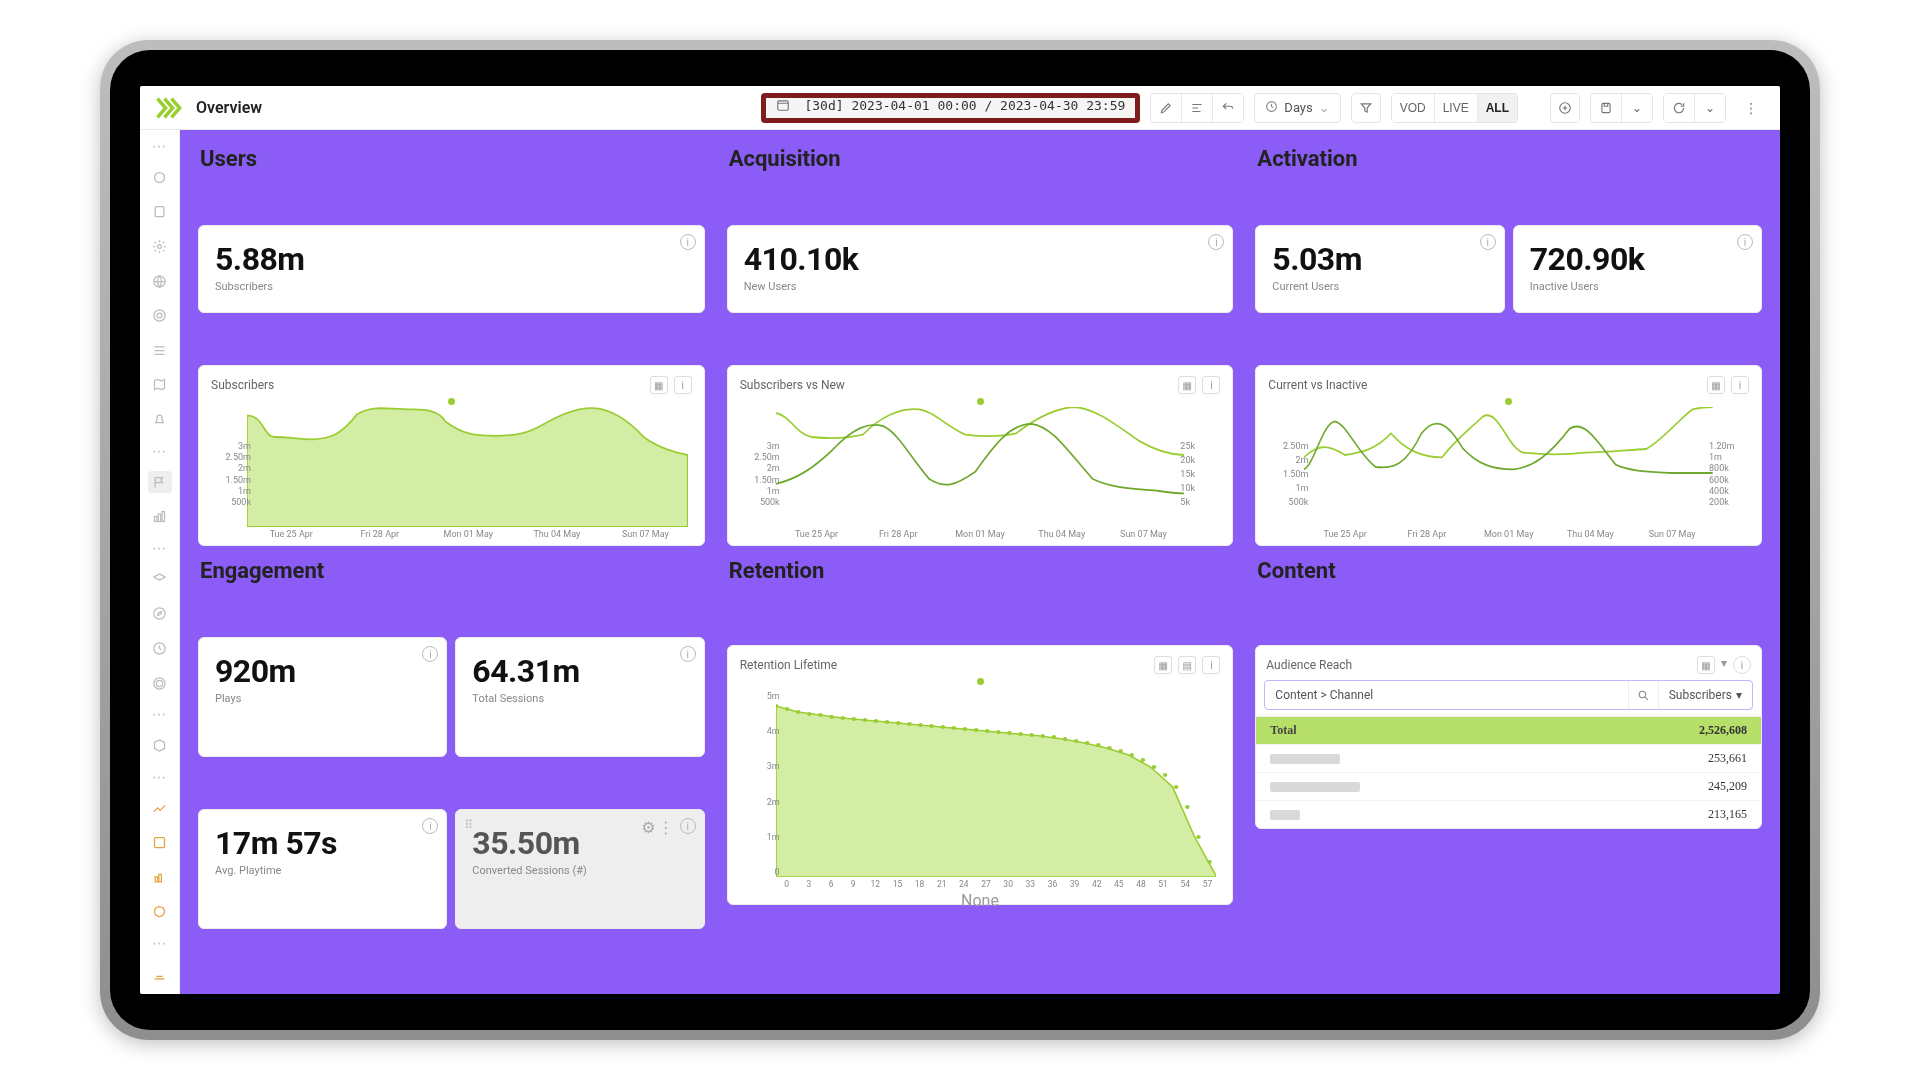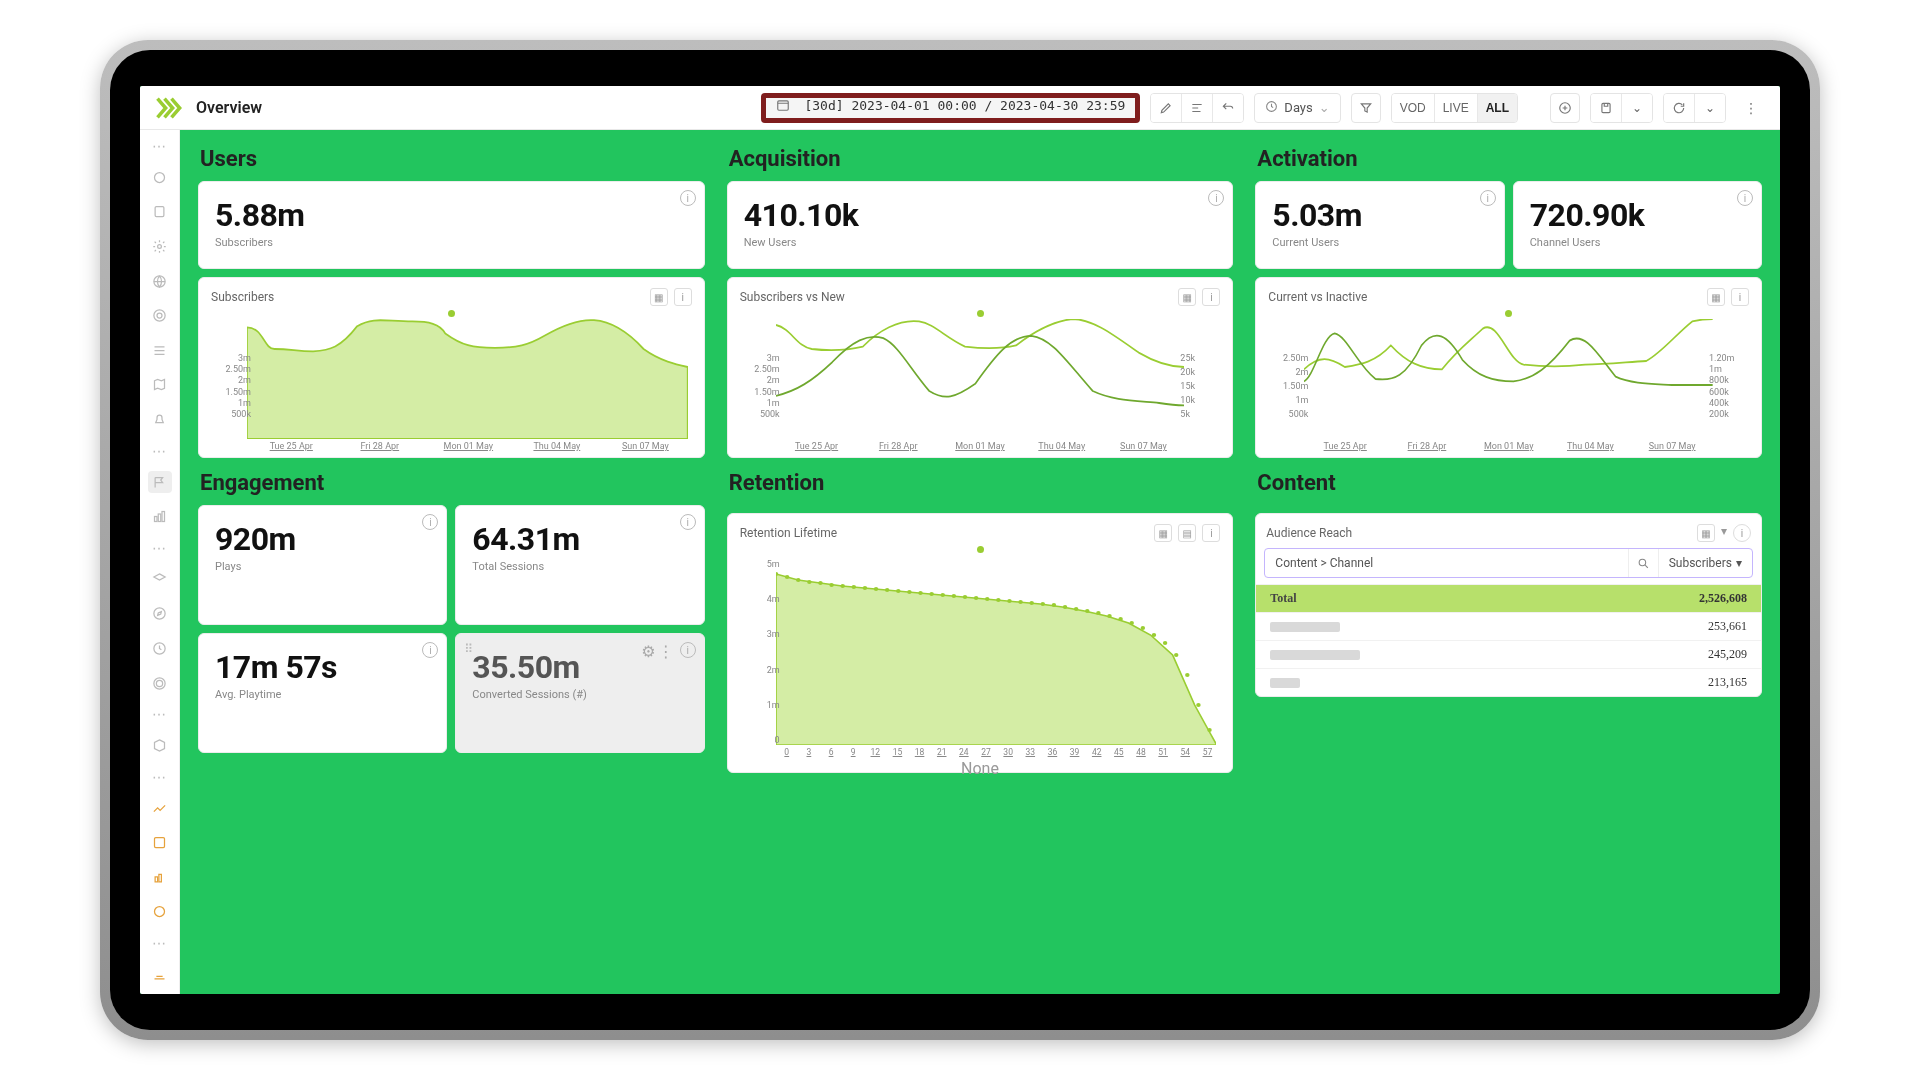--- a/index.html
+++ b/index.html
@@ -1,19 +1,19 @@
 <!DOCTYPE html>
 <html><head>
 <meta charset="utf-8">
 <style>
 * { box-sizing: border-box; margin: 0; padding: 0; }
 body { font-family: -apple-system, BlinkMacSystemFont, "Segoe UI", Roboto, Helvetica, Arial, sans-serif; background: #fff; display: flex; align-items: center; justify-content: center; width: 1920px; height: 1080px; }
 .tablet-frame { width: 1720px; height: 1000px; background: linear-gradient(#bdbdbd,#8e8e8e); border-radius: 48px; padding: 10px; box-shadow: 0 4px 20px rgba(0,0,0,.25); }
 .bezel { width: 100%; height: 100%; background: #000; border-radius: 40px; padding: 36px 30px; }
-.screen { width: 100%; height: 100%; background: #22c55e; border-radius: 2px; overflow: hidden; display: flex; flex-direction: column; }
+.screen { width: 100%; height: 100%; background: #8b5cf6; border-radius: 2px; overflow: hidden; display: flex; flex-direction: column; }
 
 .topbar { height: 44px; background: #fff; border-bottom: 1px solid #e8e8e8; display: flex; align-items: center; padding: 0 14px; gap: 10px; font-size: 14px; color: #333; }
 .brand { width: 28px; height: 28px; display:flex; align-items:center; justify-content:center; }
 .brand svg path { fill: none; stroke: #9acd32; stroke-width: 3; }
 .page-title { font-weight: 600; flex: none; margin-left: 4px; font-size: 16px; color:#222; }
 .spacer { flex: 1; }
 .date-box { display: flex; gap: 14px; background: #f5f5f5; border: 5px solid #7f1d1d; border-radius: 4px; height: 30px; padding: 0 10px; font-family: ui-monospace, Menlo, monospace; font-size: 13px; color: #333; }
 .tb-group { display: flex; align-items: center; gap: 0; border: 1px solid #e4e4e4; border-radius: 4px; height: 30px; overflow: hidden; }
 .tb-btn { height: 28px; min-width: 30px; padding: 0 8px; background: #fff; border: none; border-right: 1px solid #e8e8e8; display: flex; align-items: center; justify-content: center; font-size: 12px; color:#666; cursor: pointer; }
 .tb-btn:last-child { border-right: none; }
@@ -24,40 +24,40 @@
 .tb-icon svg, .tb-btn svg { width:14px; height:14px; stroke:#777; stroke-width:2; fill:none; }
 
 .body { flex:1; display:flex; overflow:hidden; }
 .sidebar { width: 40px; background:#fff; border-right:1px solid #eee; display:flex; flex-direction:column; align-items:center; padding:8px 0; gap:12px; }
 .side-icon { width:24px; height:24px; display:flex; align-items:center; justify-content:center; color:#bbb; cursor:pointer; border-radius:4px; }
 .side-icon.active { background:#eee; color:#888; }
 .side-icon svg { width:15px; height:15px; stroke:#bbb; stroke-width:2; fill:none; }
 .side-dots { color:#bbb; font-size:14px; letter-spacing:1px; }
 .main { flex:1; overflow:auto; padding: 14px 18px; }
 .row { display:flex; gap:22px; margin-bottom: 10px; }
-.col { flex:1; display:flex; flex-direction:column; }
+.col { flex:1; display:flex; flex-direction:column;gap:44px; }
 .sec-title { font-size: 22px; font-weight: 700; color:#222; margin: 2px 0 10px 2px; }
 .cards { display:flex; gap:8px; }
 .card { background:#fff; border:1px solid #ececec; border-radius:6px; padding:14px 16px; flex:1; position:relative; min-height:88px; }
 .card.shade { background:#eee; }
 .card .big { font-size: 32px; font-weight: 700; color:#111; letter-spacing:-.5px; }
 .card .sub { font-size: 11px; color:#888; margin-top:2px; }
 .info-dot { position:absolute; top:8px; right:8px; width:16px; height:16px; border:1px solid #bbb; border-radius:50%; font-size:10px; color:#aaa; display:flex; align-items:center; justify-content:center; }
 .gear-dot { position:absolute; top:8px; right:48px; color:#aaa; }
 .kebab-dot { position:absolute; top:8px; right:30px; color:#aaa; }
 .chart-card { background:#fff; border:1px solid #ececec; border-radius:6px; padding:10px 12px 6px; margin-top:8px; position:relative; }
 .chart-head { display:flex; align-items:center; justify-content:space-between; font-size:12px; color:#666; margin-bottom:4px;}
 .chart-head .tools { display:flex; gap:6px; align-items:center; }
 .chart-head .tools .ic { width:18px; height:18px; border:1px solid #ddd; border-radius:3px; display:flex; align-items:center; justify-content:center; color:#999; font-size:10px; }
 .legend-dot { width:7px; height:7px; background:#9acd32; border-radius:50%; display:inline-block; margin: 0 auto; }
 .legend-row { display:flex; justify-content:center; margin-top:2px; margin-bottom:2px;}
 svg.chart { width:100%; height:120px; display:block; }
 svg.chart-lg { width:100%; height:190px; display:block; }
 .xaxis { display:flex; justify-content:space-between; font-size:9px; color:#888; padding: 2px 2px 0; }
-.xaxis span { flex:1; text-align:center;text-decoration:underline; }
+.xaxis span { flex:1; text-align:center; }
 .yaxis { position:absolute; left:6px; top:34px; bottom:20px; width:34px; display:flex; flex-direction:column; justify-content:space-between; font-size:9px; color:#888; text-align:right; }
 .yaxis2 { position:absolute; right:6px; top:34px; bottom:20px; width:34px; display:flex; flex-direction:column; justify-content:space-between; font-size:9px; color:#888; text-align:left; }
 .chart-body { position:relative; padding-left:36px; padding-right:4px; }
 .chart-body.dual { padding-right:36px; }
 
 .tbl { background:#fff; border:1px solid #ececec; border-radius:6px; margin-top:8px; position:relative; padding-top:6px; }
 .tbl-head { display:flex; align-items:center; justify-content:space-between; padding:4px 10px 2px; font-size:12px; color:#666;}
 .tbl-filter { display:flex; align-items:center; border:1px solid #c4b5fd; border-radius:4px; margin:4px 8px 6px; }
 .tbl-filter .label { flex:1; padding:6px 10px; font-size:12px; color:#555; }
 .tbl-filter .srch { width:30px; display:flex; align-items:center; justify-content:center; border-left:1px solid #eee; height:28px;}
@@ -373,21 +373,21 @@
            <div class="sec-title">Activation</div>
            <div class="cards">
              <div class="card">
                <div class="info-dot">i</div>
                <div class="big">5.03m</div>
                <div class="sub">Current Users</div>
              </div>
              <div class="card">
                <div class="info-dot">i</div>
                <div class="big">720.90k</div>
-               <div class="sub">Channel Users</div>
+               <div class="sub">Inactive Users</div>
              </div>
            </div>
            <div class="chart-card">
              <div class="chart-head">
                <span>Current vs Inactive</span>
                <div class="tools">
                       <div class="ic">▦</div>
                       <div class="ic">i</div>
                     </div>
              </div>

